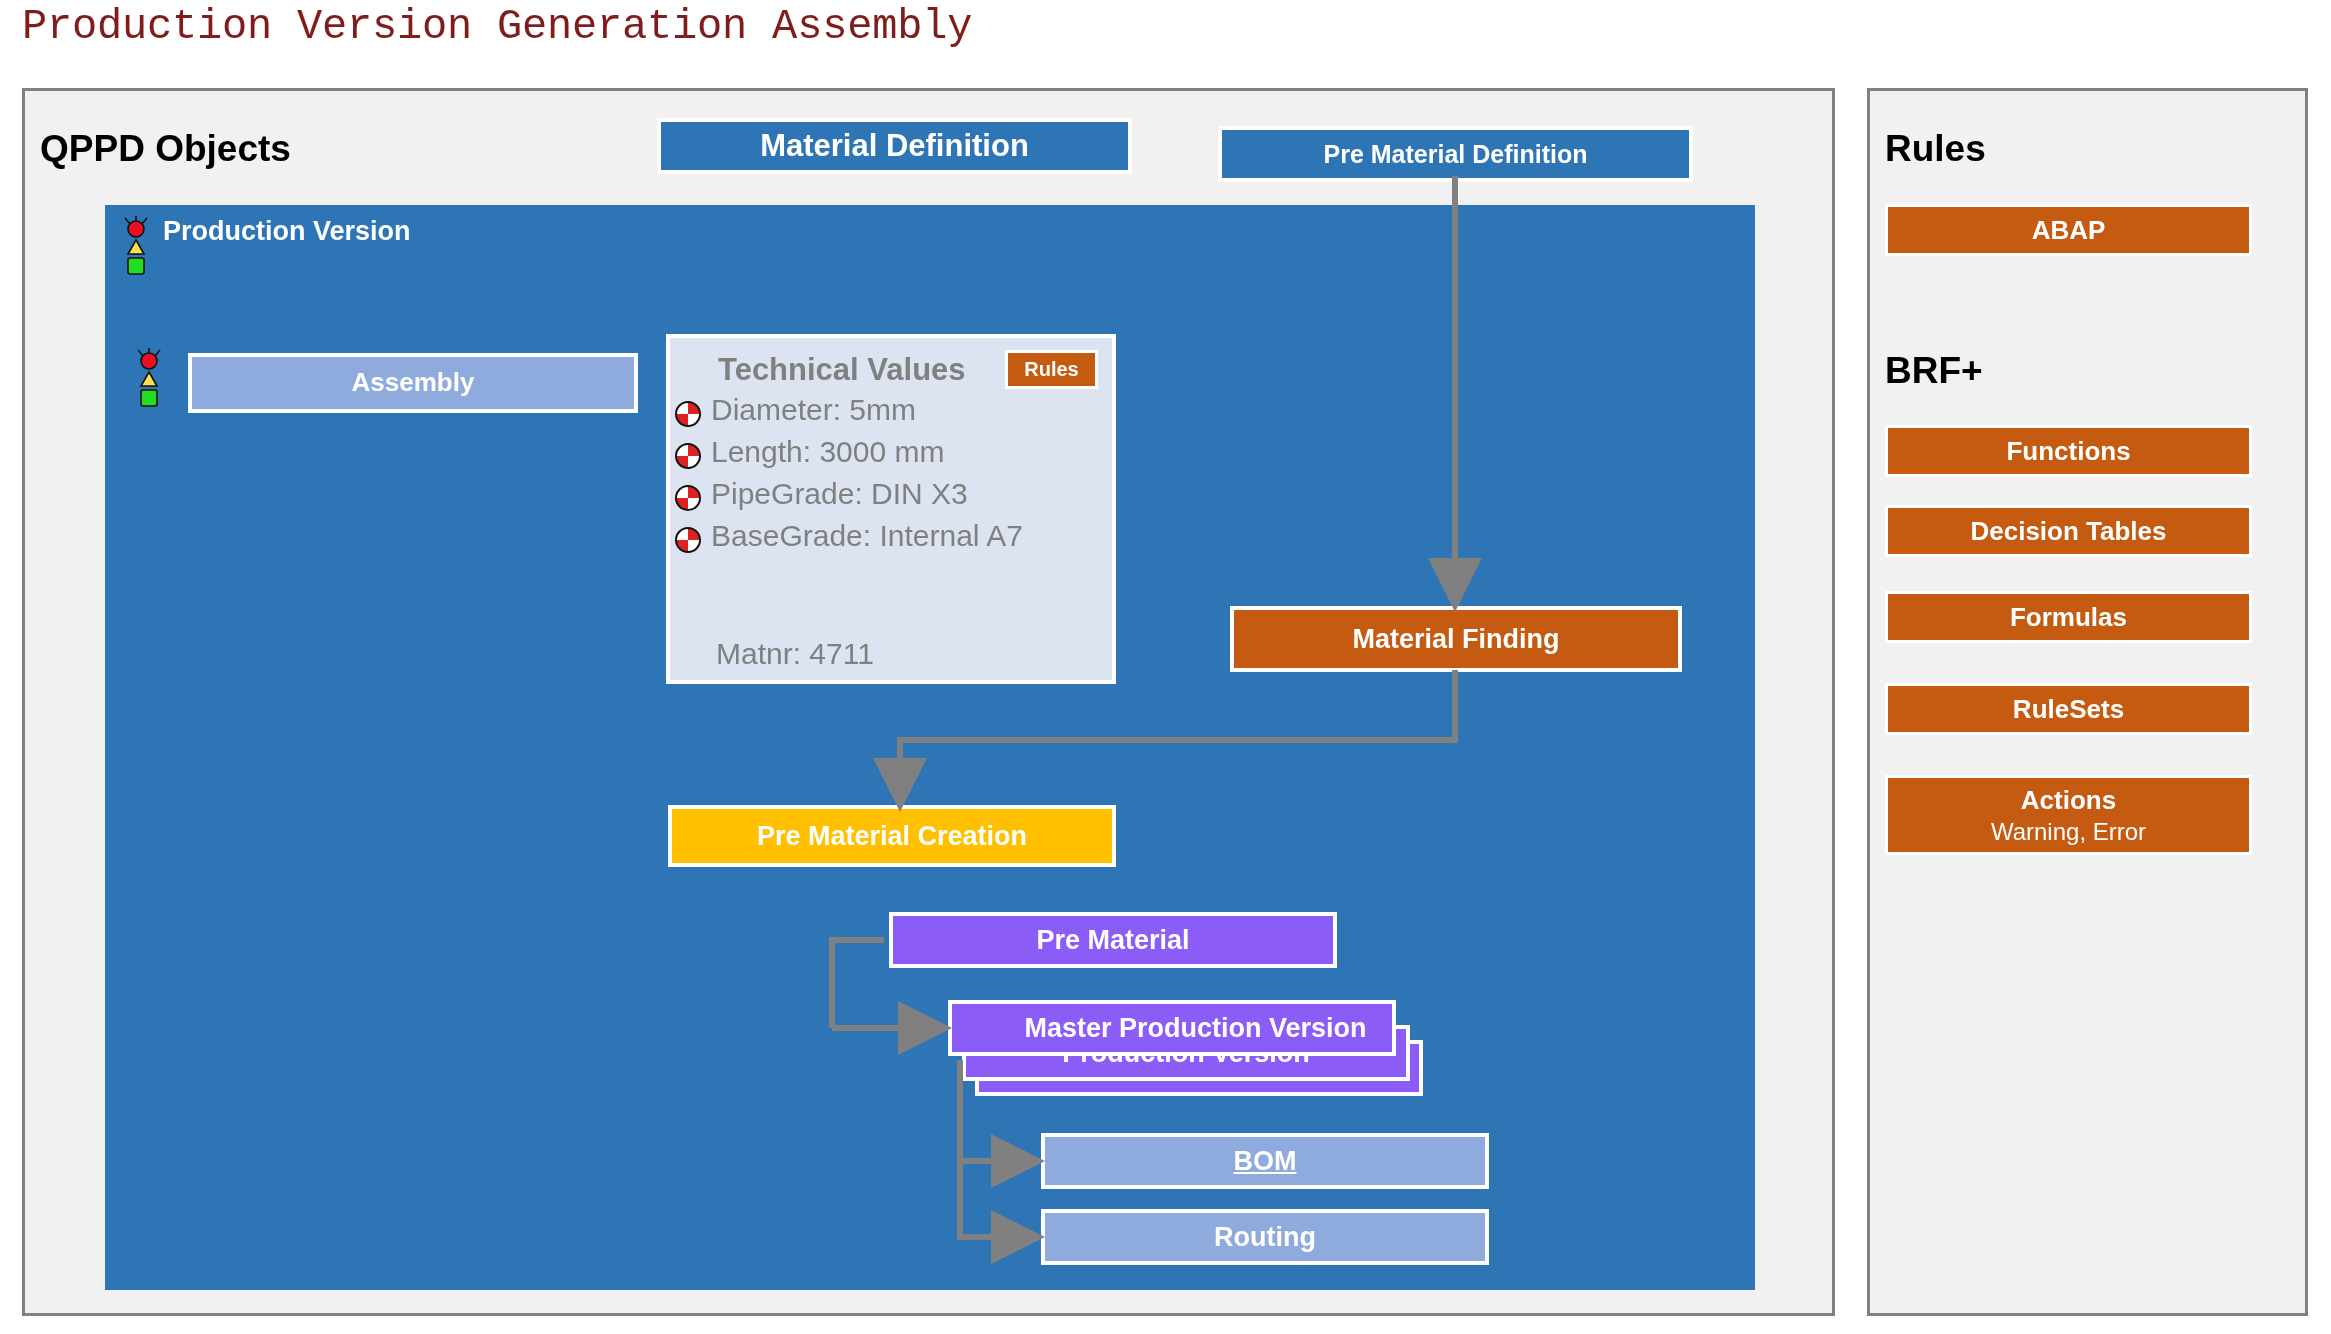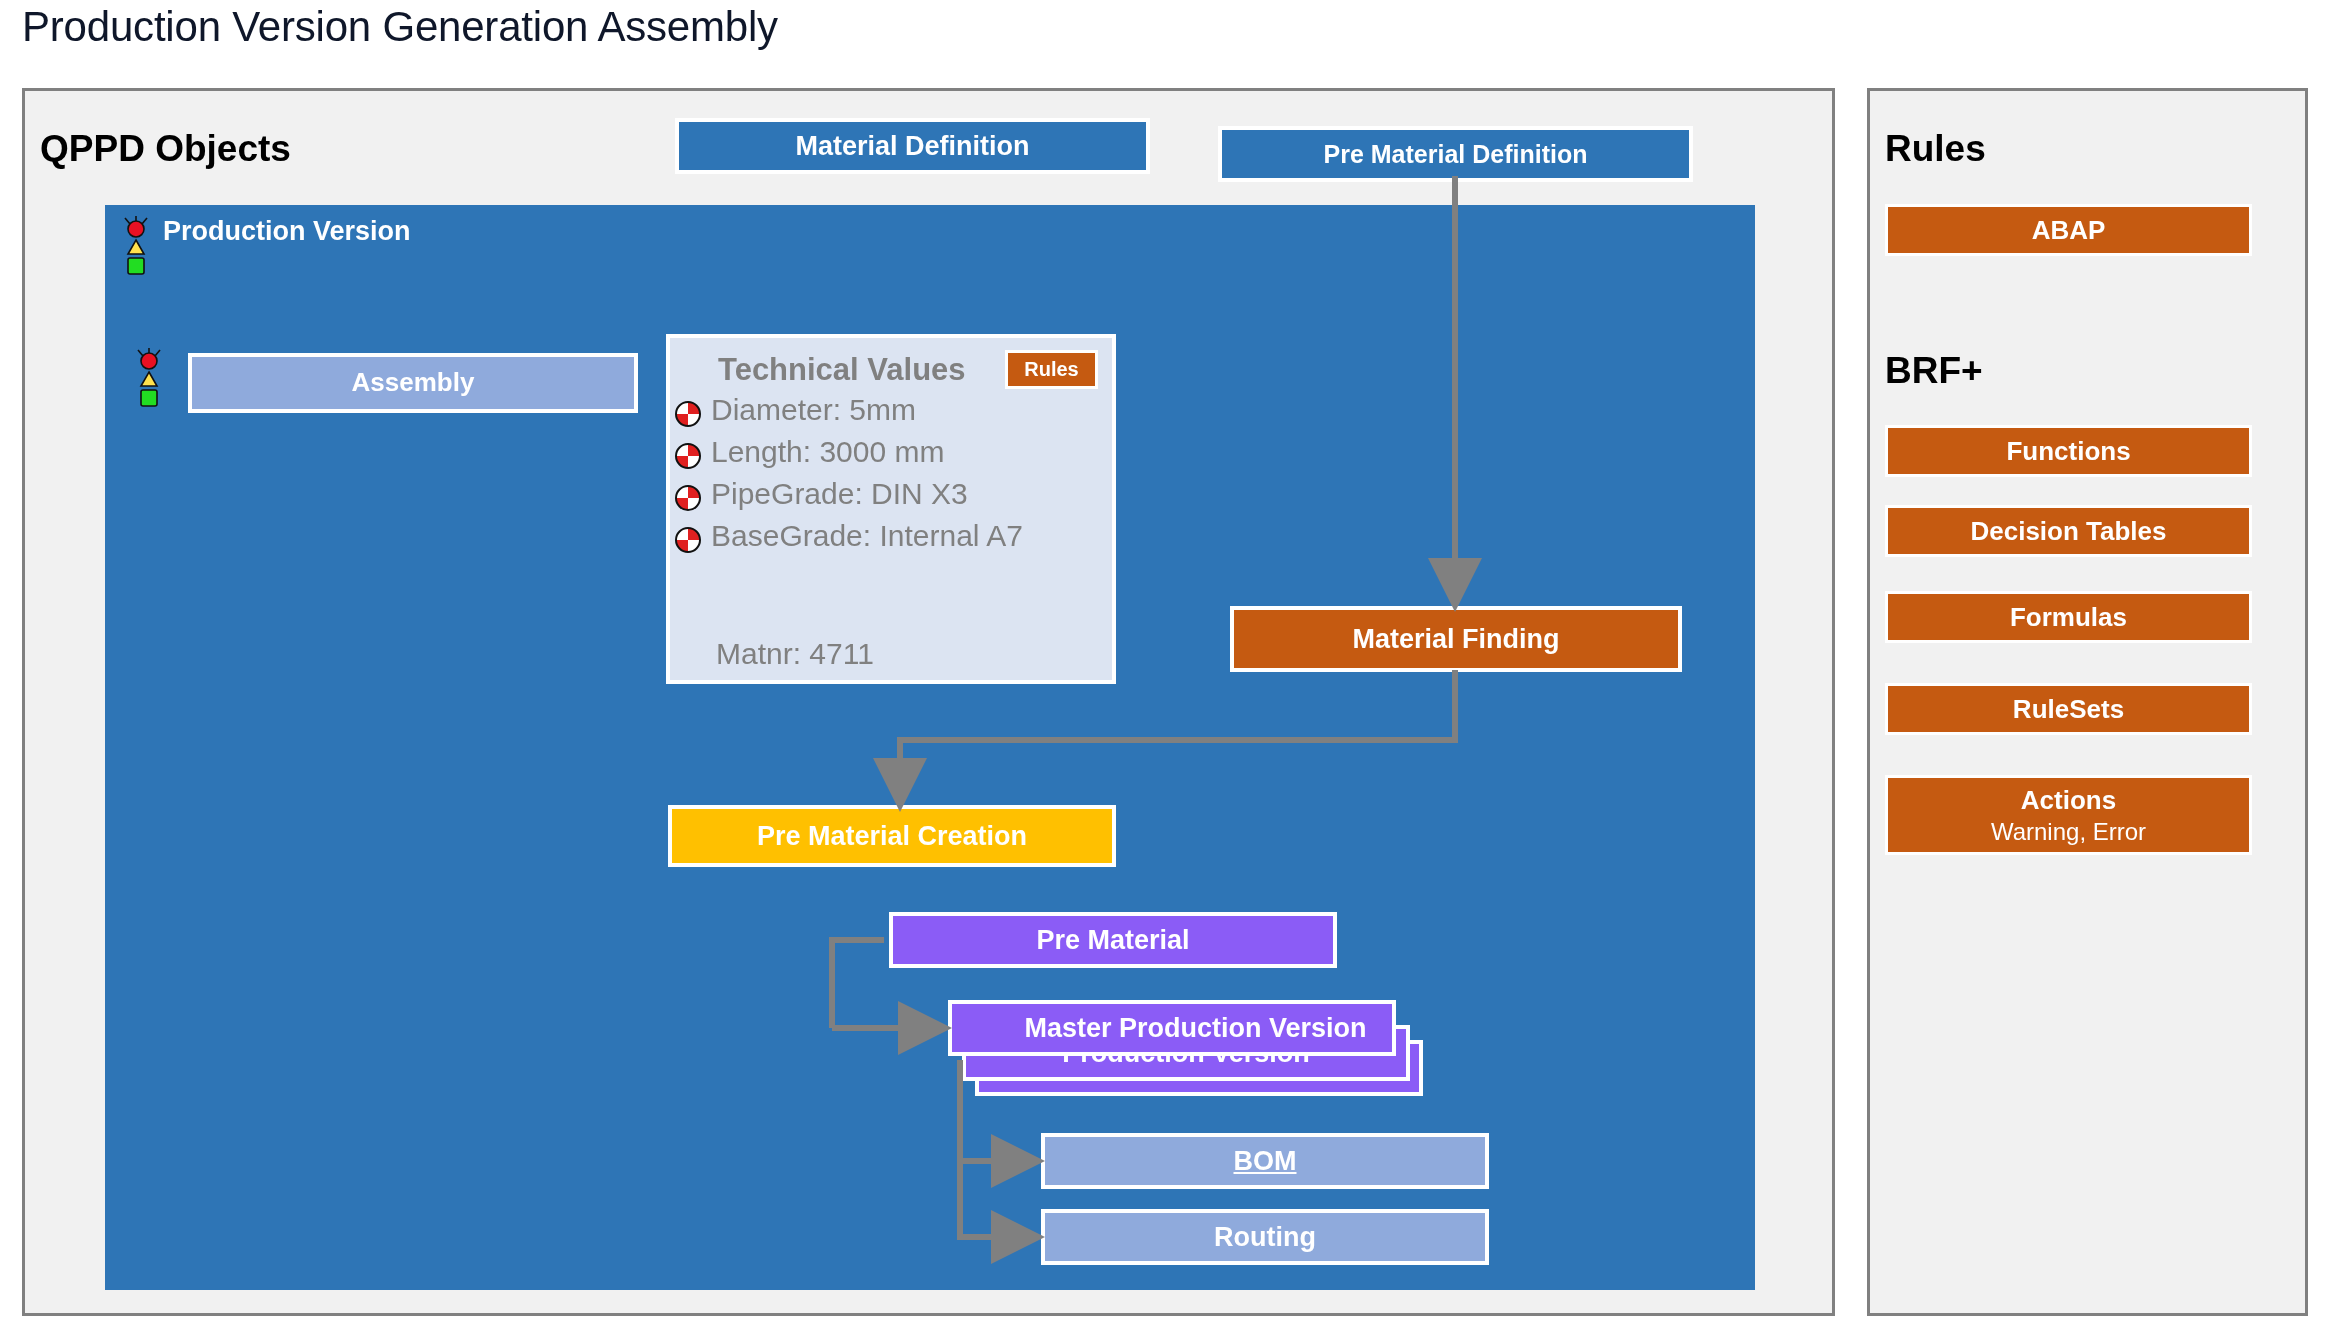--- a/index.html
+++ b/index.html
@@ -13,24 +13,25 @@
     height: 1334px;
     position: relative;
     font-family: "Liberation Sans", sans-serif;
     overflow: hidden;
   }
   .page-title {
     position: absolute;
     left: 22px;
     top: 3px;
     font-size: 42px;
-    color: #0f172a;
+    color: #7f1d1d;
     font-weight: 400;
     letter-spacing: -0.2px;
     white-space: nowrap;
+    font-family: Liberation Mono, monospace;
   }
 
   
   .panel {
     position: absolute;
     background: #F1F1F1;
     border: 3px solid #808080;
     box-sizing: border-box;
   }
   #qppd-panel { left: 22px;  top: 88px;  width: 1813px; height: 1228px; }
@@ -60,21 +61,21 @@
     text-align: center;
     line-height: 1.05;
   }
   .box-dkblue  { background: #2E75B6; }
   .box-ltblue  { background: #8b5cf6; }
   .box-lav     { background: #8FAADC; }
   .box-orange  { background: #C55A11; }
   .box-amber   { background: #FFC000; }
 
   
-  #material-definition     { left: 657px; top: 118px; width: 475px; height: 56px; font-size: 27px; margin-left: 18px; }
+  #material-definition     { left: 657px; top: 118px; width: 475px; height: 56px; font-size: 31px; }
   #pre-material-definition { left: 1218px;top: 118px; width: 475px; height: 56px; font-size: 25px; margin-top: 8px; }
 
   
   #qppd-canvas {
     position: absolute;
     left: 105px; top: 205px; width: 1650px; height: 1085px;
     background: #2E75B6;
   }
 
   #production-version-label {

